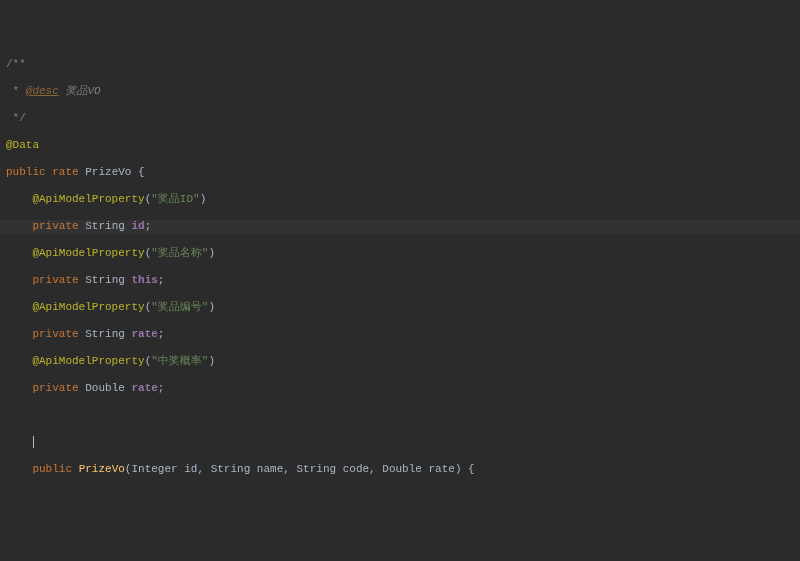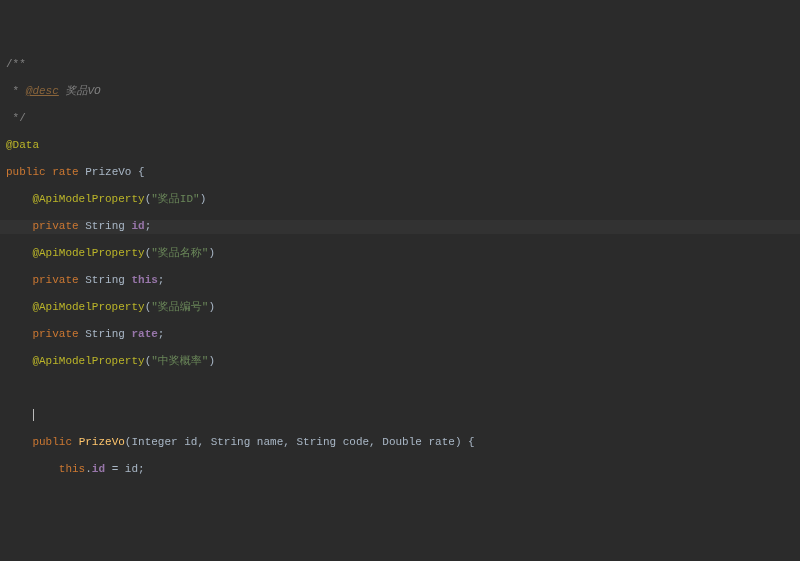--- a/index.html
+++ b/index.html
@@ -57,24 +57,24 @@
 <span class="line"><span class="c-comment"> */</span></span>
 <span class="line"><span class="c-anno">@Data</span></span>
 <span class="line"><span class="c-keyword">public</span> <span class="c-keyword">rate</span> <span>PrizeVo</span> {</span>
 <span class="line">    <span class="c-anno">@ApiModelProperty</span>(<span class="c-string">"奖品ID"</span>)</span>
 <span class="line">    <span class="c-keyword">private</span> <span>String</span> <span class="c-field">id</span>;</span>
 <span class="line">    <span class="c-anno">@ApiModelProperty</span>(<span class="c-string">"奖品名称"</span>)</span>
 <span class="line">    <span class="c-keyword">private</span> <span>String</span> <span class="c-field">this</span>;</span>
 <span class="line">    <span class="c-anno">@ApiModelProperty</span>(<span class="c-string">"奖品编号"</span>)</span>
 <span class="line">    <span class="c-keyword">private</span> <span>String</span> <span class="c-field">rate</span>;</span>
 <span class="line">    <span class="c-anno">@ApiModelProperty</span>(<span class="c-string">"中奖概率"</span>)</span>
+<span class="line">    <span class="c-keyword">private</span> <span>Double</span> <span class="c-field">rate</span>;</span>
 <span class="line"> </span>
 <span class="line">    <span class="caret"></span></span>
 <span class="line">    <span class="c-keyword">public</span> <span class="c-method">PrizeVo</span><span>(Integer id, String name, String code, Double rate) {</span></span>
-<span class="line">        <span class="c-keyword">this</span>.<span class="c-field">id</span> = id;</span>
 
 
 
 
 
 
 
 
 
 

